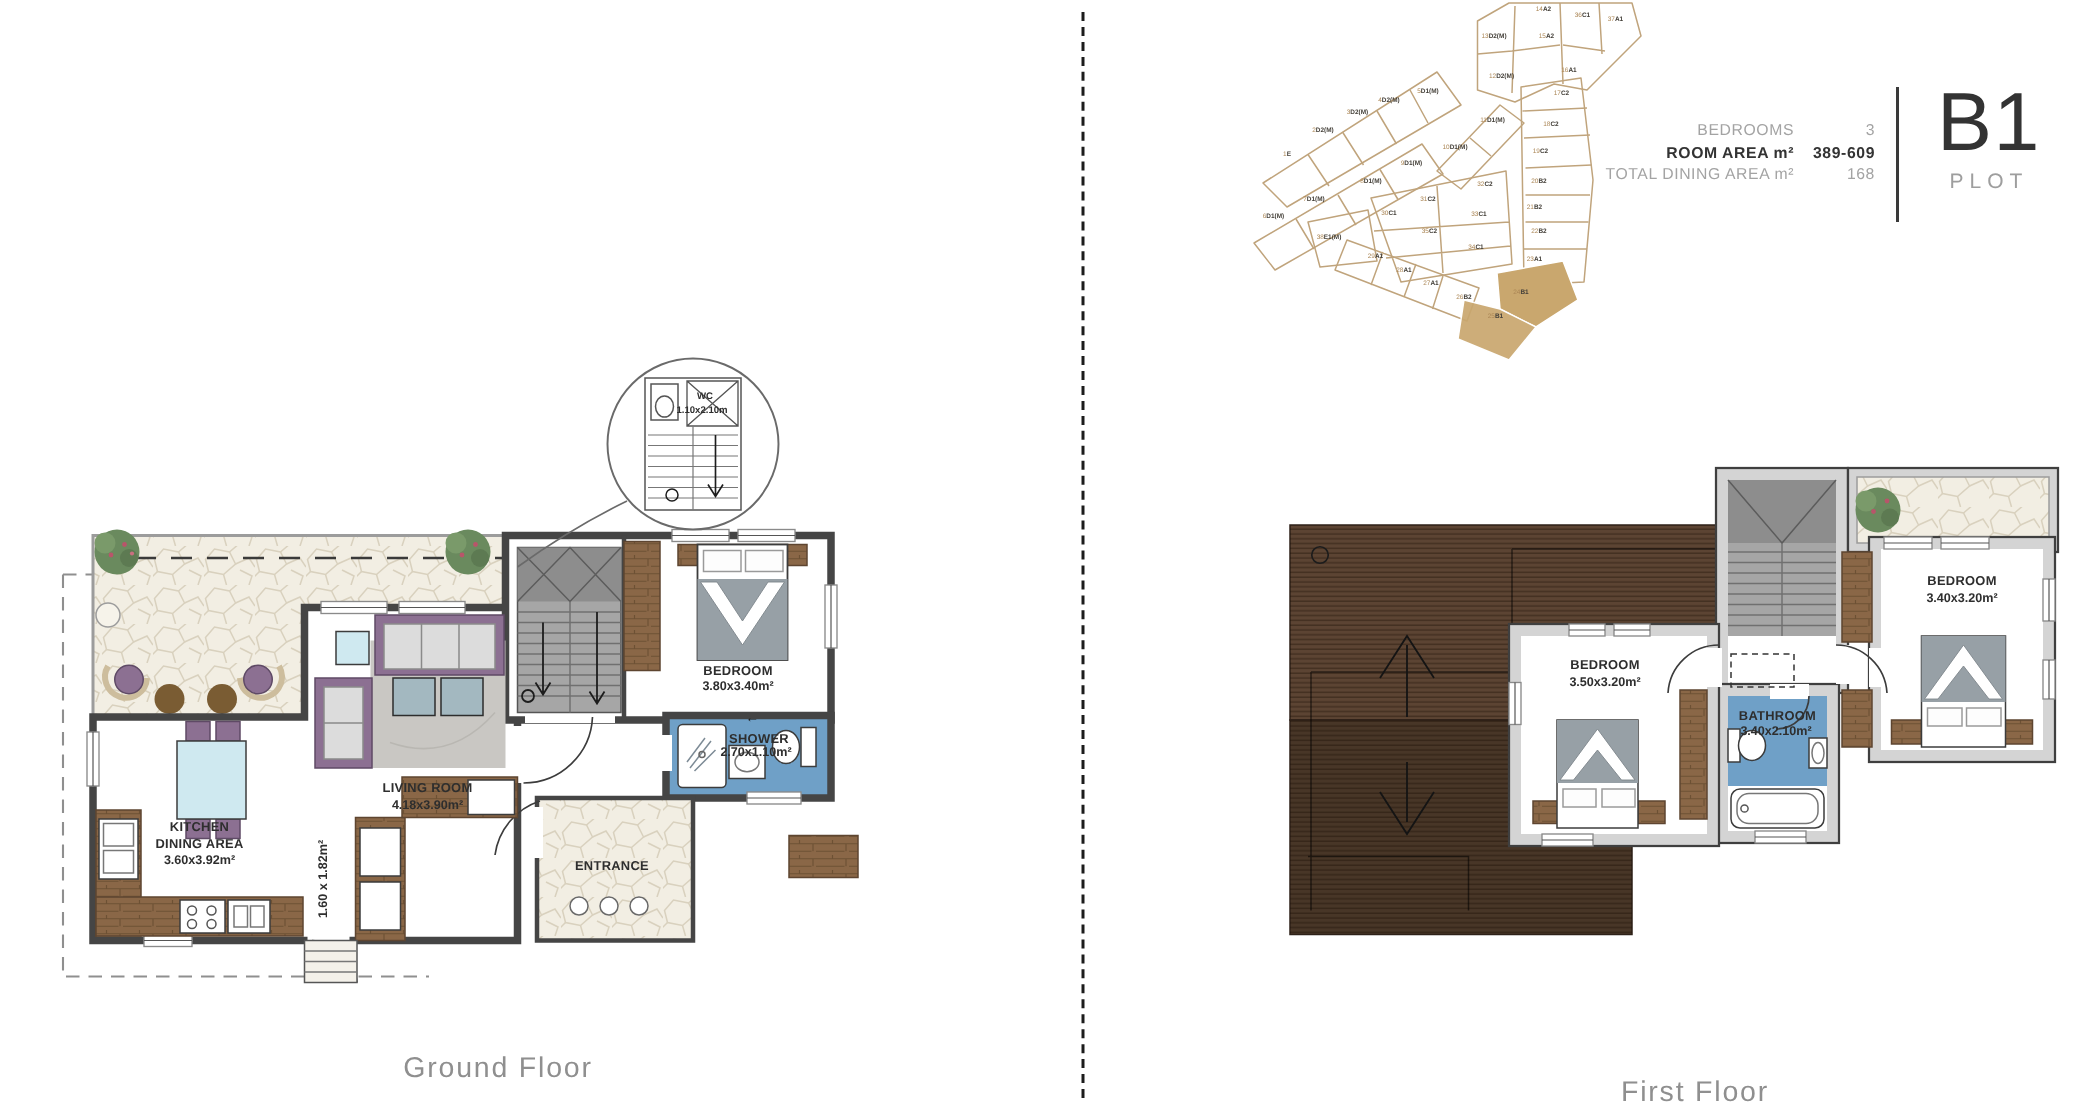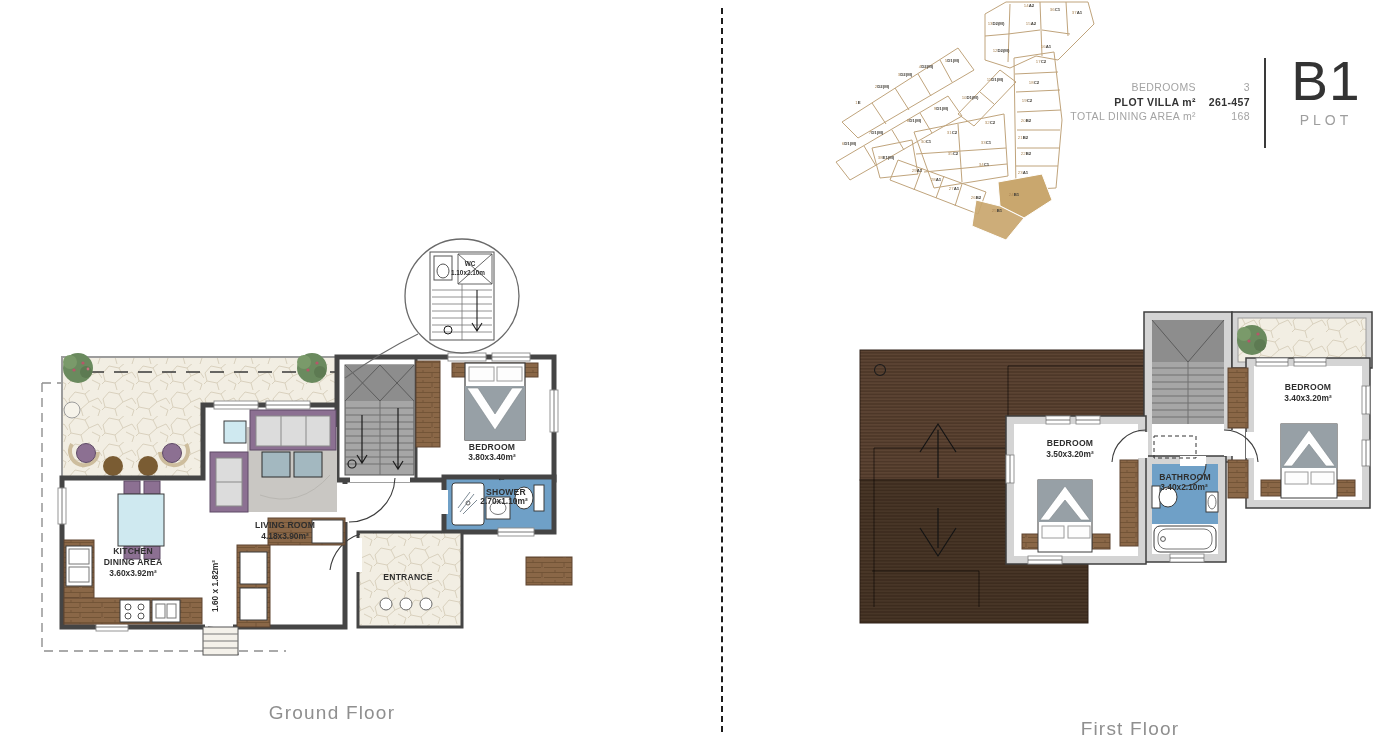--- a/index.html
+++ b/index.html
@@ -101,22 +101,22 @@
         <text x="886" y="159"><tspan class="plot-num">38</tspan><tspan class="plot-code">E1(M)</tspan></text>
       </g>
   </svg>
 
   <div class="specs">
     <div class="spec-row">
       <span class="lab">BEDROOMS</span>
       <span class="val">3</span>
     </div>
     <div class="spec-row emph">
-      <span class="lab">PLOT VILLA m²</span>
-      <span class="val">261-457</span>
+      <span class="lab">ROOM AREA m²</span>
+      <span class="val">389-609</span>
     </div>
     <div class="spec-row">
       <span class="lab">TOTAL DINING AREA m²</span>
       <span class="val">168</span>
     </div>
   </div>
   <div class="vline"></div>
   <div class="unit">
     <div class="code">B1</div>
     <div class="sub">PLOT</div>

